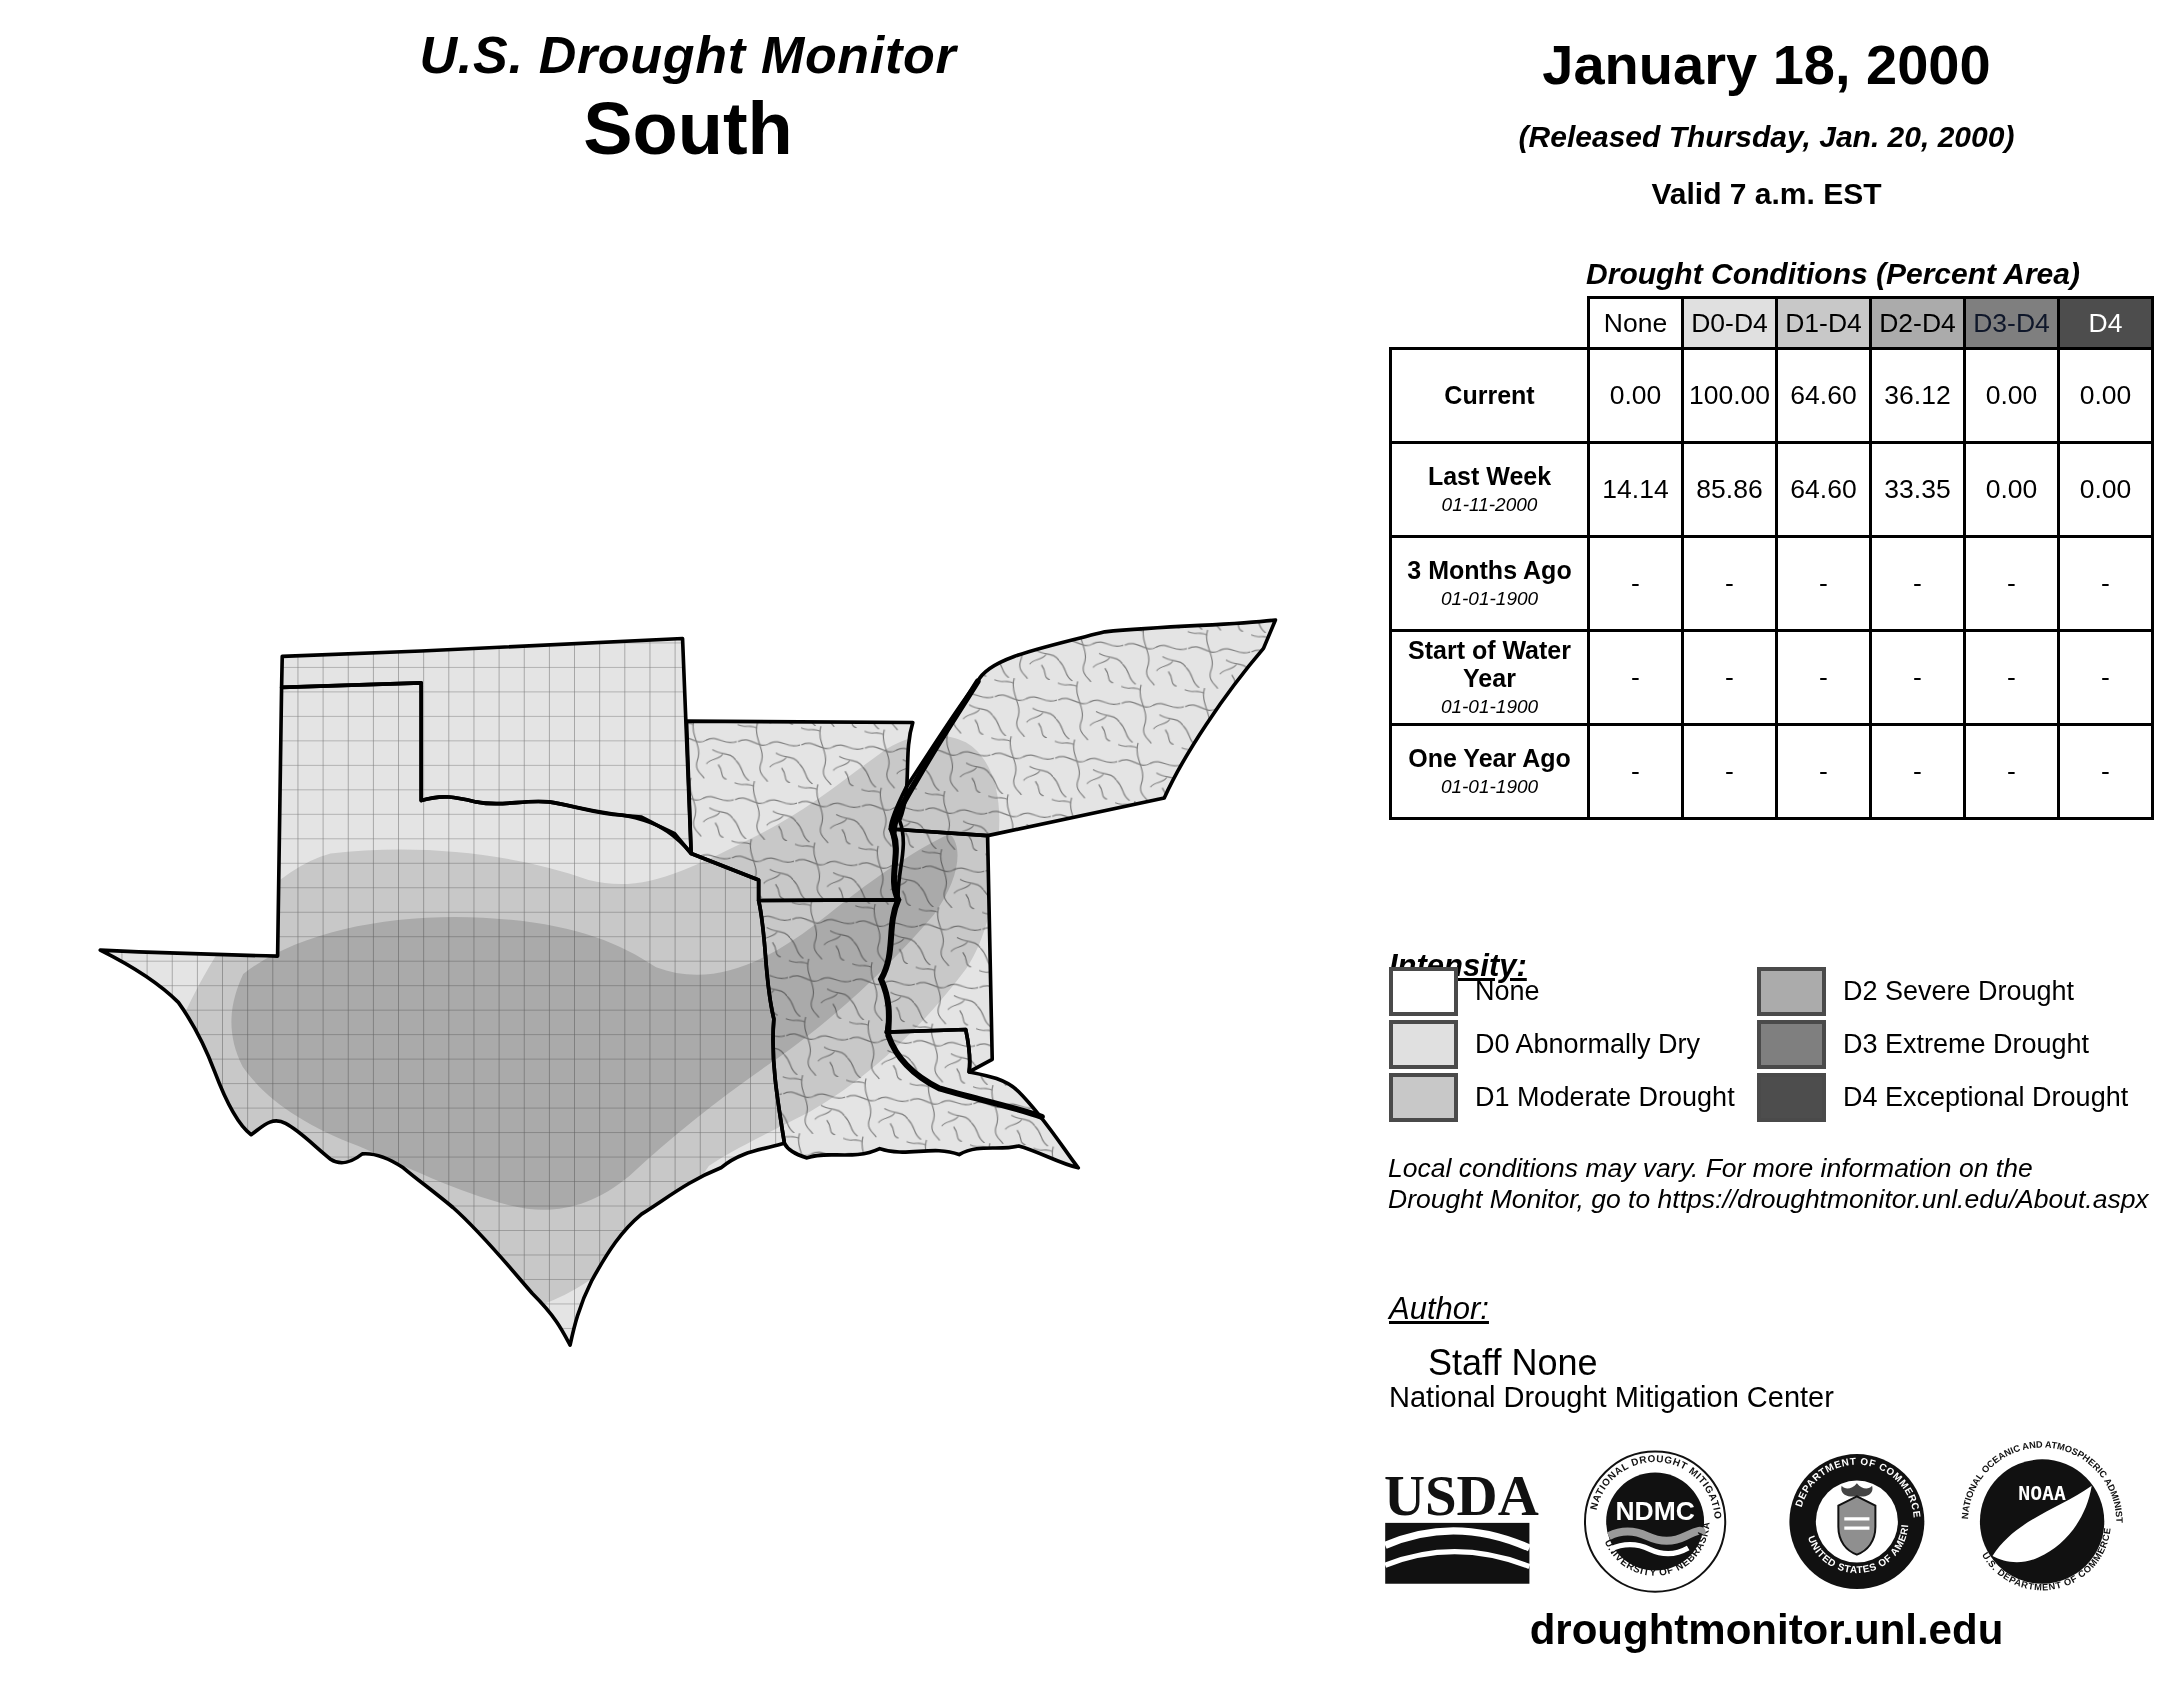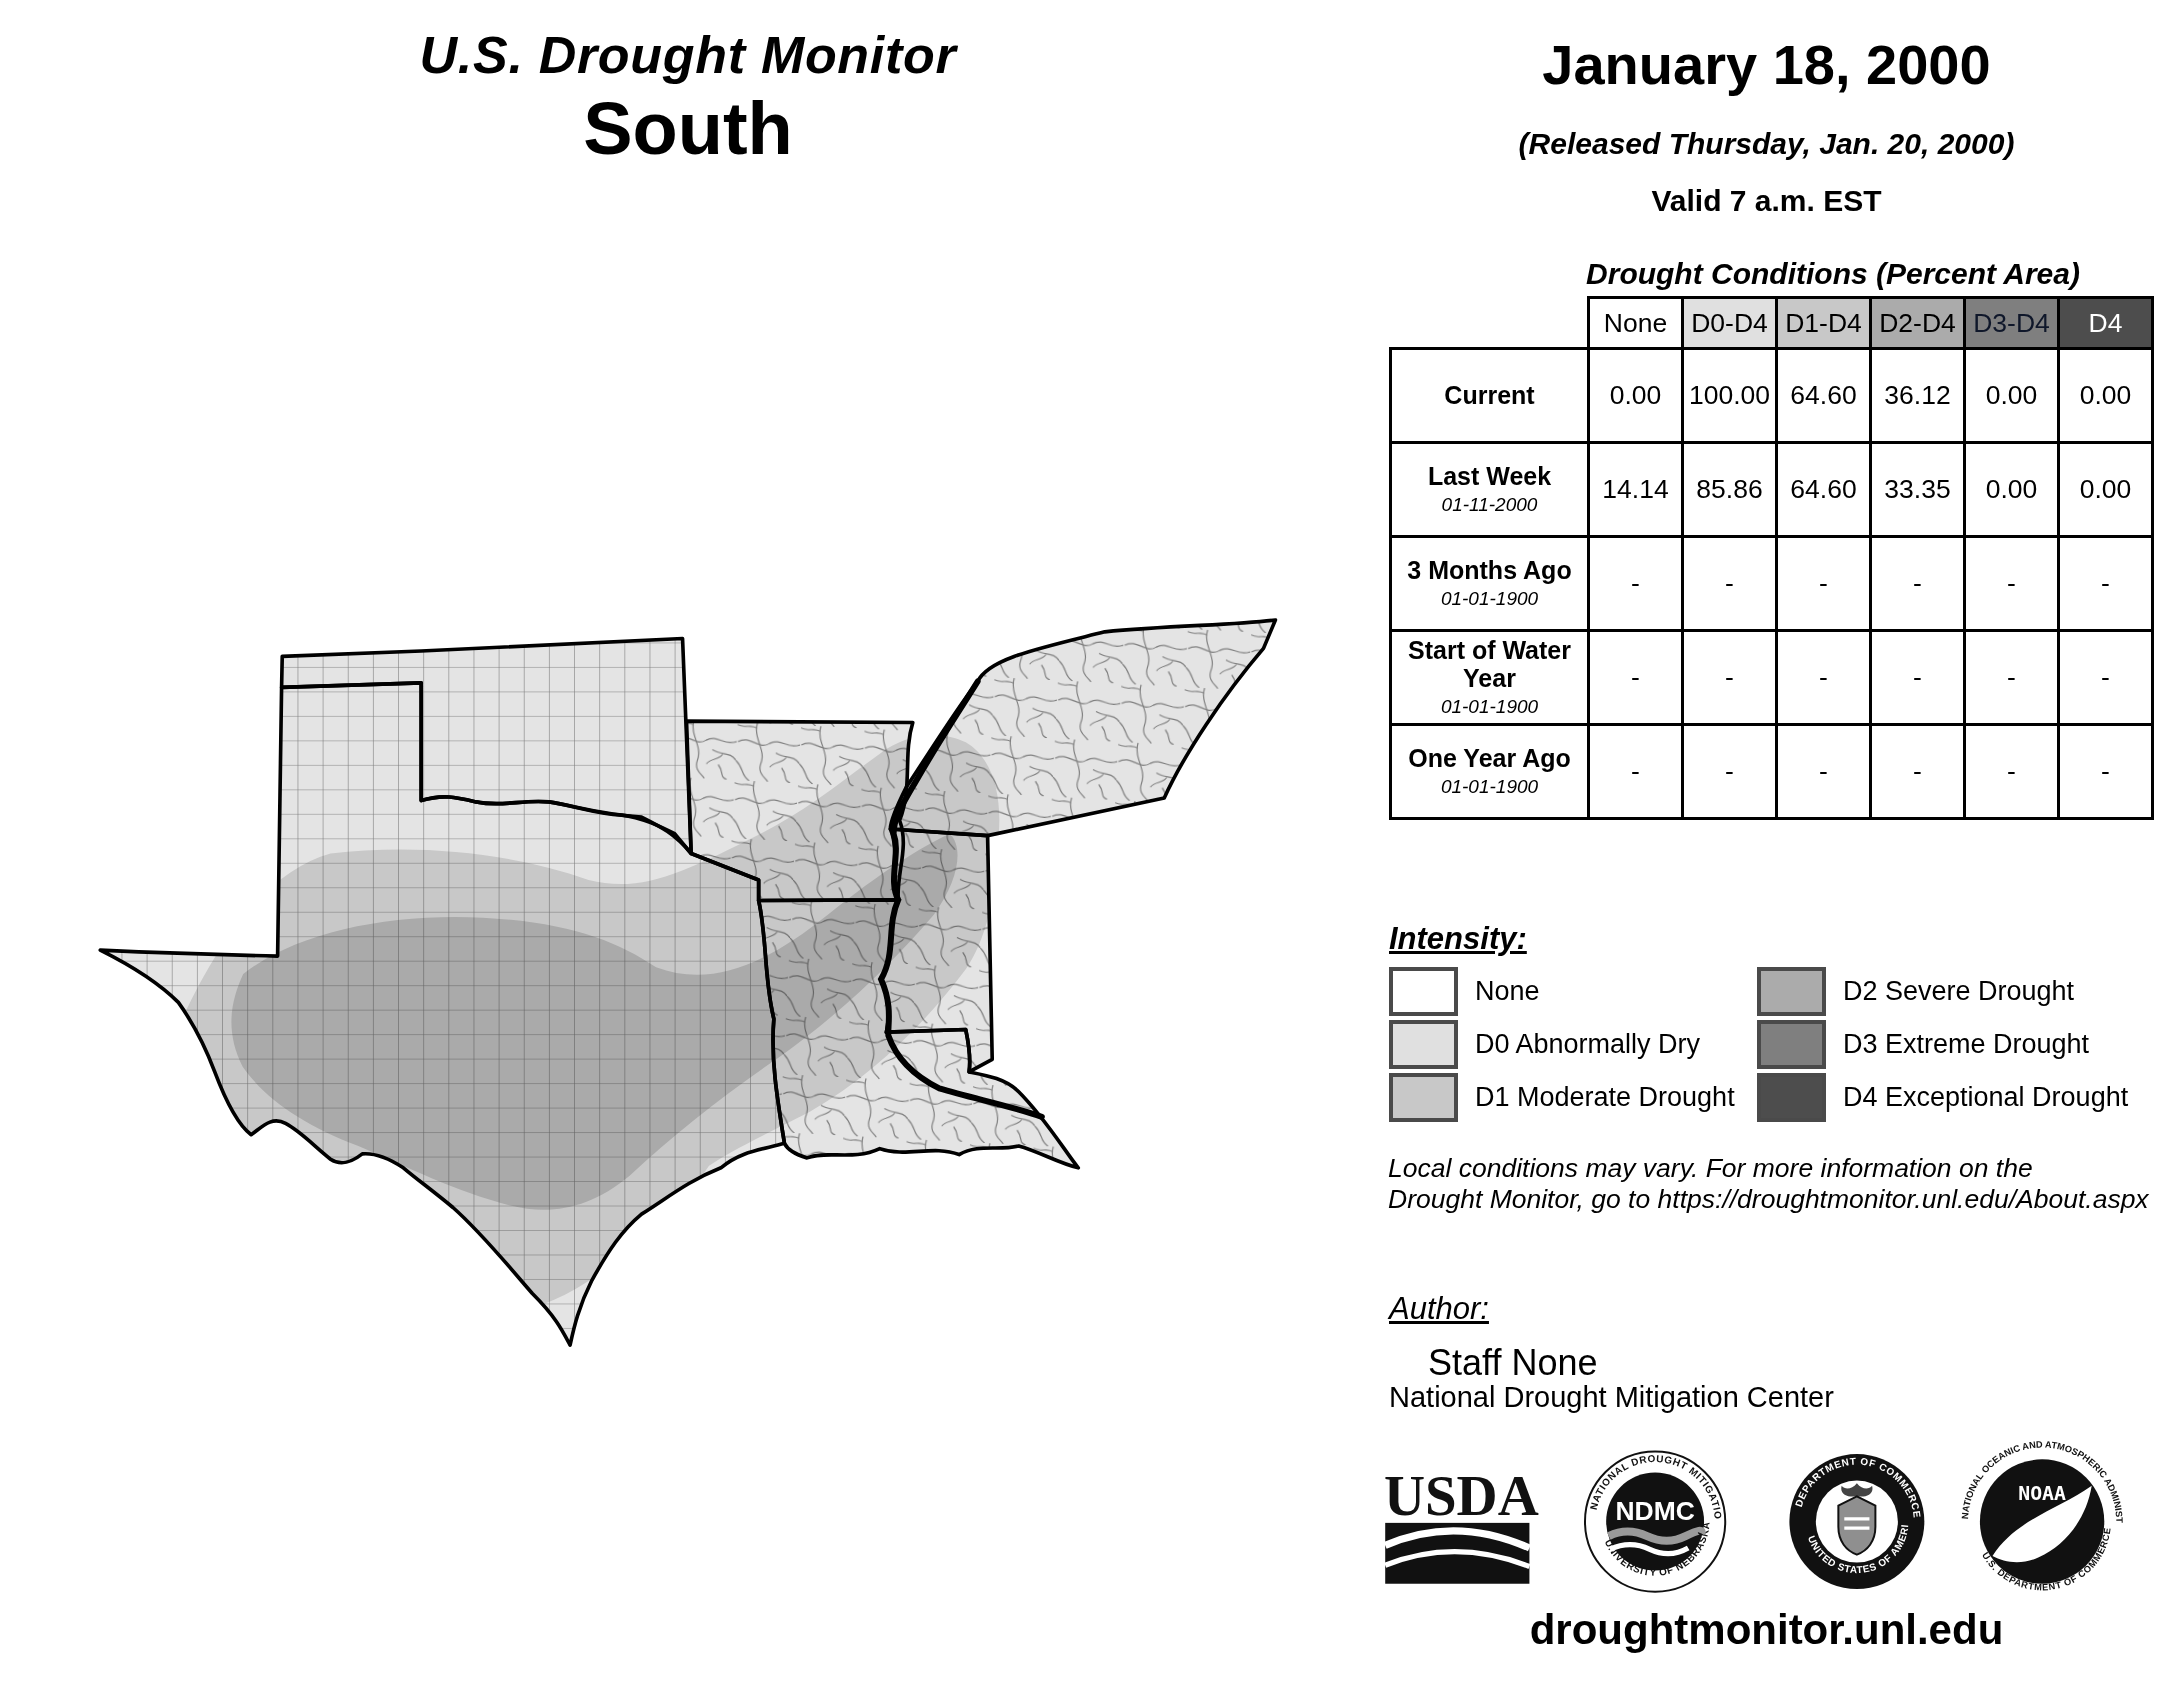--- a/index.html
+++ b/index.html
@@ -6,42 +6,42 @@
   body{
     width:2183px;height:1687px;background:#fff;position:relative;
     font-family:"Liberation Sans","DejaVu Sans",sans-serif;color:#000;overflow:hidden;
   }
   
   .left-title{position:absolute;left:225px;top:25px;width:926px;text-align:center;}
   .lt-main{font-size:52px;font-weight:bold;font-style:italic;letter-spacing:0.7px;}
   .lt-region{font-size:74px;font-weight:bold;margin-top:1.3px;}
   .right-head{position:absolute;left:1409px;top:32px;width:715px;text-align:center;}
   .rh-date{font-size:56px;font-weight:bold;}
-  .rh-released{font-size:30px;font-weight:bold;font-style:italic;margin-top:30px;}
+  .rh-released{font-size:30px;font-weight:bold;font-style:italic;margin-top:23px;}
   .rh-valid{font-size:30px;font-weight:bold;margin-top:23px;}
   
   .tbl-title{position:absolute;left:1522px;top:257px;width:622px;text-align:center;
     font-size:30px;font-style:italic;font-weight:bold;}
   table.dmt{border-collapse:collapse;position:absolute;left:1389px;top:296px;table-layout:fixed;}
   table.dmt th,table.dmt td{border:3.3px solid #000;padding:0;}
   table.dmt th.corner{border:none;background:#fff;}
   table.dmt th{height:48px;font-size:26.5px;font-weight:normal;}
   table.dmt td{height:91px;text-align:center;}
   td.val{font-size:26.5px;width:91px;}
   td.rlab{width:195px;}
   .rl{font-size:25px;font-weight:bold;line-height:1.1;}
   .rs{font-size:19px;font-weight:normal;font-style:italic;margin-top:4px;}
   .c-none{background:#ffffff;color:#000;}
   .c-d0{background:#e0e0e0;color:#000;}
   .c-d1{background:#c8c8c8;color:#000;}
   .c-d2{background:#ababab;color:#000;text-align:center;}
   .c-d3{background:#7f7f7f;color:#0f172a;}
   .c-d4{background:#4d4d4d;color:#fff;}
   
-  .intensity-head{position:absolute;left:1389px;top:921px;font-size:31px;font-style:italic;
+  .intensity-head{position:absolute;left:1389px;top:948px;font-size:31px;font-style:italic;
     font-weight:bold;text-decoration:underline;}
   .legend{position:absolute;left:1389px;top:967px;display:grid;
     grid-auto-flow:column;grid-template-rows:repeat(3,53px);grid-template-columns:368px 397px;}
   .lg-item{white-space:nowrap;}
   .sw{display:inline-block;width:61px;height:41px;border:4px solid #4a4a4a;vertical-align:top;}
   .lg-lab{display:inline-block;margin-left:17px;font-size:27px;line-height:49px;vertical-align:top;}
   
   .disclaimer{position:absolute;left:1388px;top:1153px;font-size:26.5px;font-style:italic;line-height:31px;}
   .author-head{position:absolute;left:1389px;top:1291px;font-size:31px;font-style:italic;text-decoration:underline;}
   .author-name{position:absolute;left:1428px;top:1342px;font-size:36px;}

